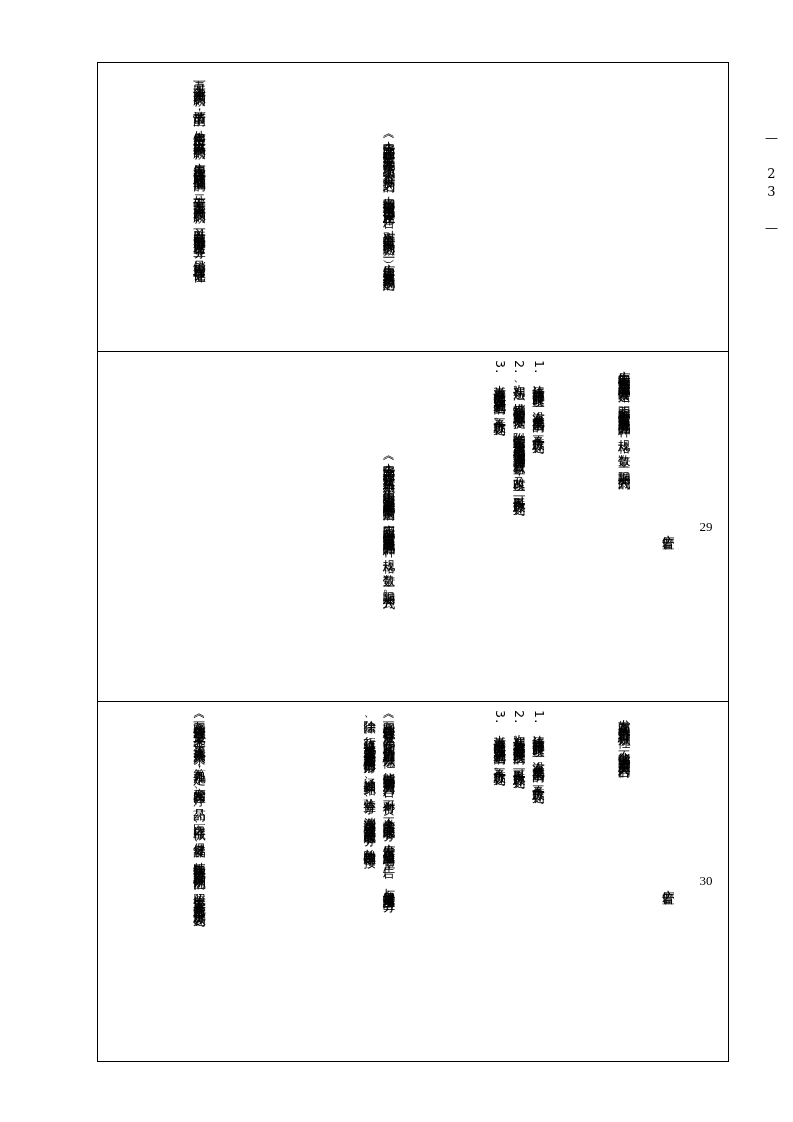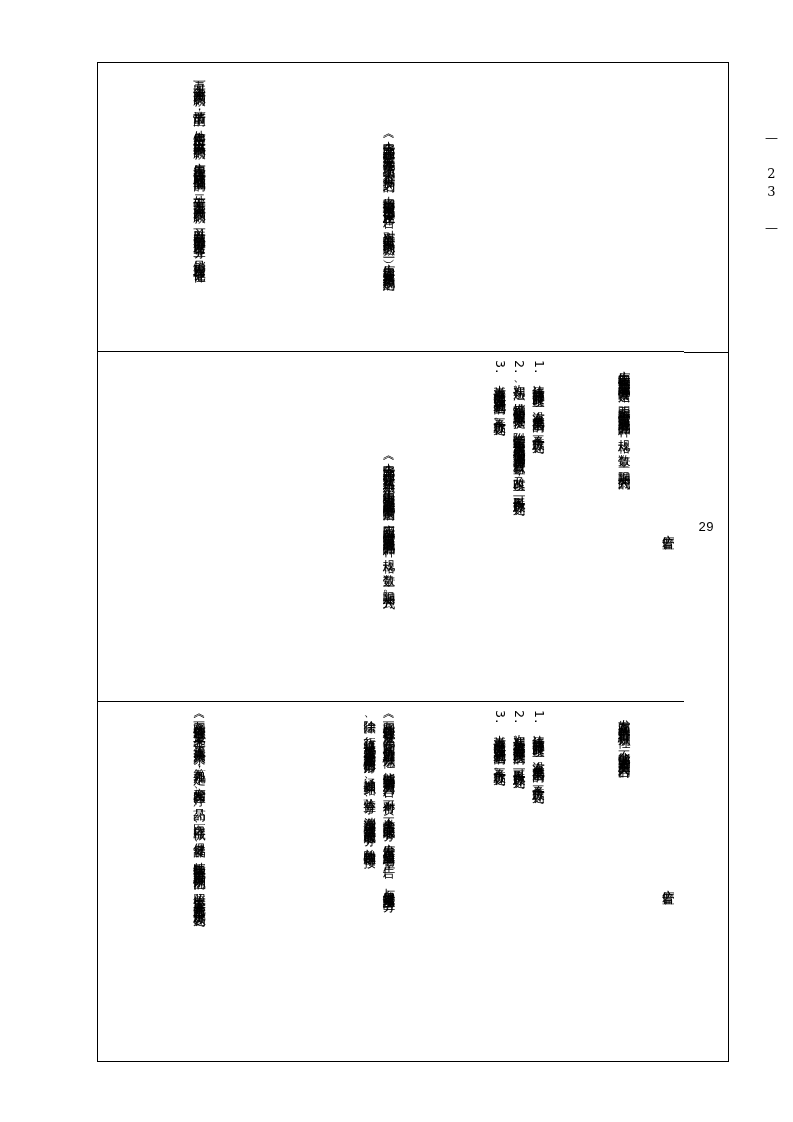--- a/index.html
+++ b/index.html
@@ -90,21 +90,21 @@
   }
   .center-both {
     display: flex;
     align-items: center;
     justify-content: center;
   }
   .no-cell {
     writing-mode: horizontal-tb;
     font-size: 13px;
     letter-spacing: 0;
-    font-family: Liberation Mono, monospace;
+    font-family: Liberation Serif, serif;
   }
   .txt {
     display: block;
     white-space: pre-wrap;
   }
   .txt-just {
     display: block;
     white-space: pre-wrap;
     text-align: justify;
   }
@@ -116,20 +116,23 @@
 
 <div class="table">
 
   <div class="rowgroup col-no">
     <div class="band band-top">
       <div class="cell col-no"></div>
     </div>
     <div class="band band-29">
       <div class="cell col-no center-both no-cell">29</div>
     </div>
+    <div class="band band-30">
+      <div class="cell col-no center-both no-cell">30</div>
+    </div>
   </div>
 
   <div class="rowgroup col-org">
     <div class="band band-top">
       <div class="cell col-org"></div>
     </div>
     <div class="band band-29">
       <div class="cell col-org center-h">
         <span class="txt">广告监管</span>
       </div>

